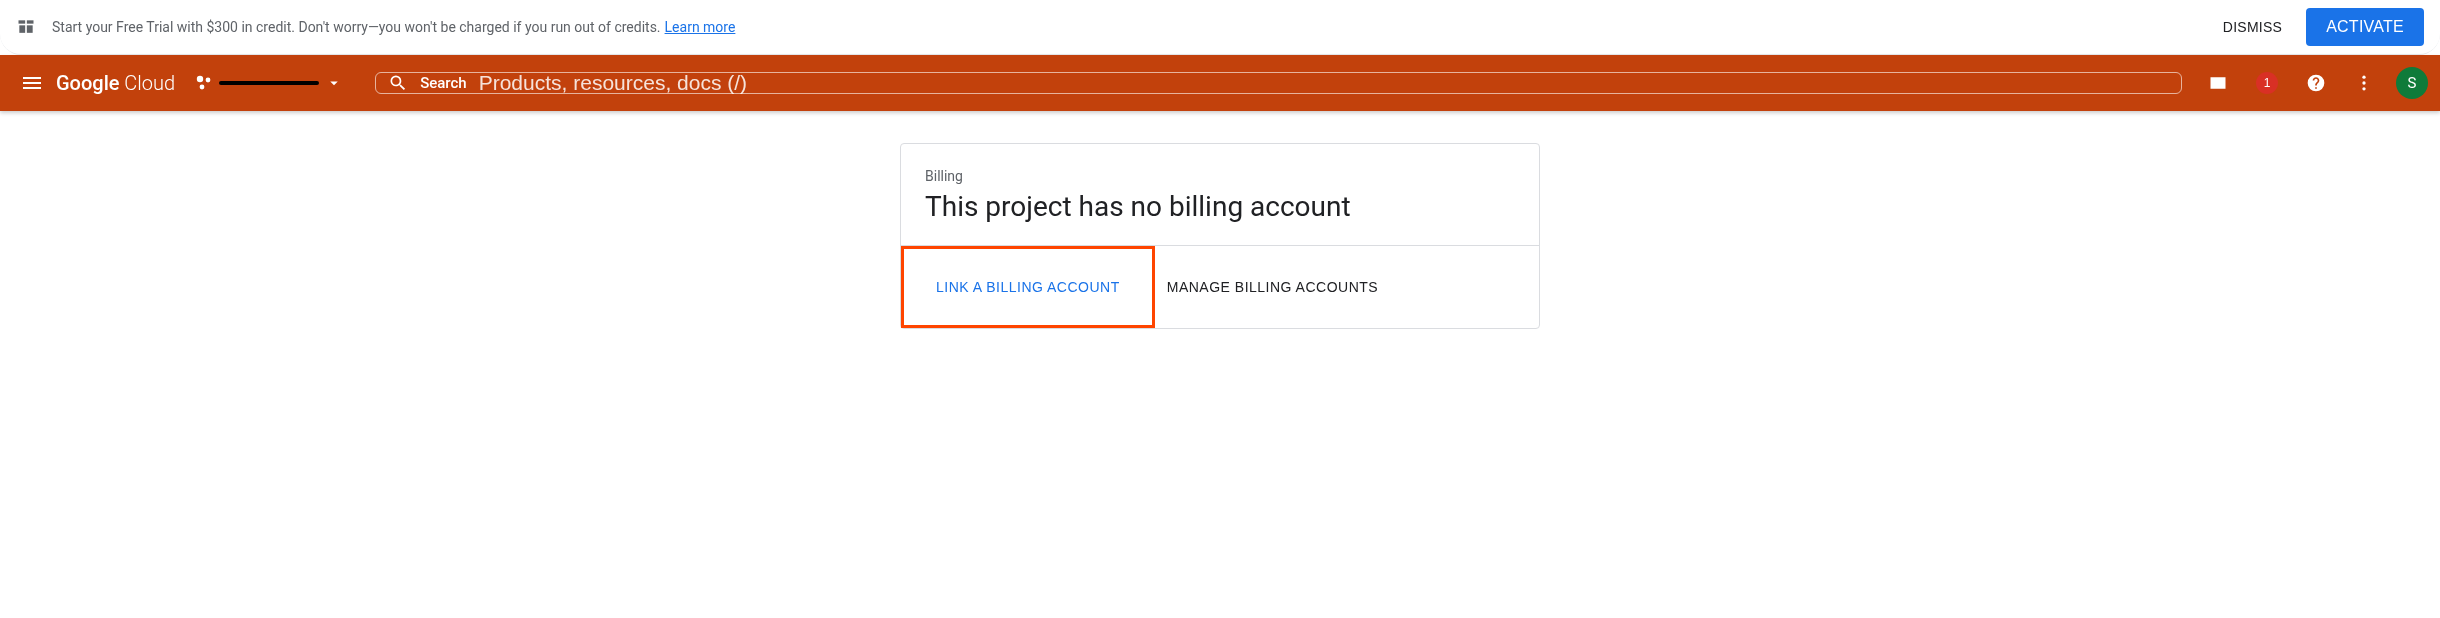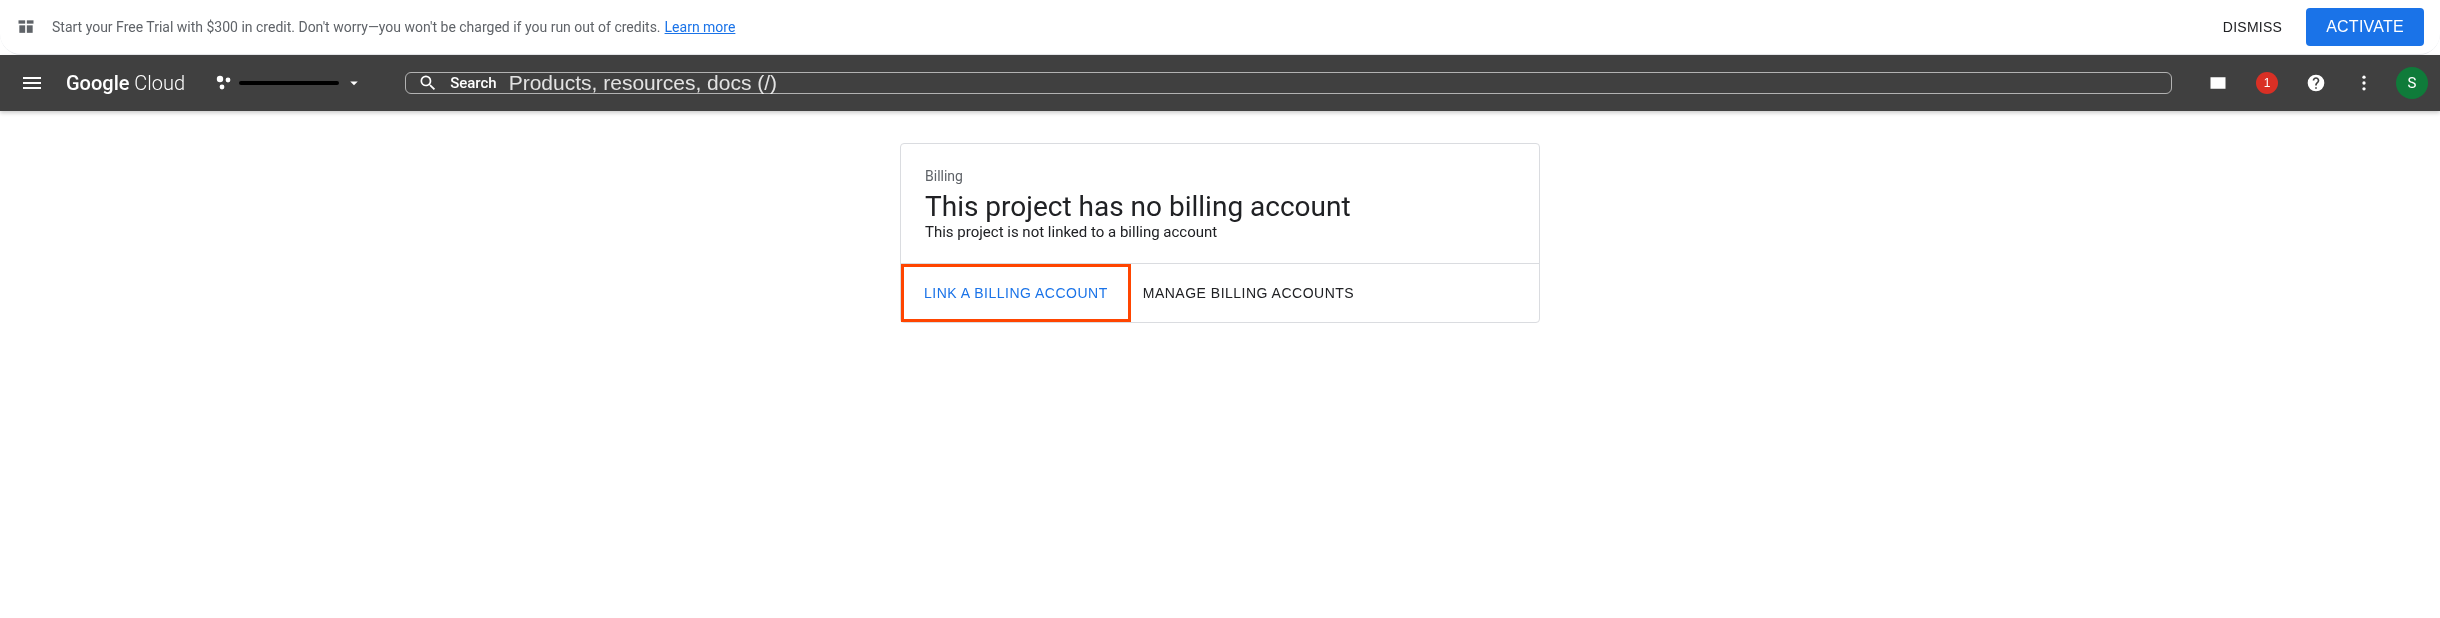--- a/index.html
+++ b/index.html
@@ -28,22 +28,22 @@
       cursor: pointer; text-transform: uppercase;
     }
     .activate-btn {
       background: #1a73e8; color: #fff; border: none; font-size: 16px;
       font-weight: 500; letter-spacing: 0.25px; padding: 10px 20px;
       border-radius: 4px; cursor: pointer; text-transform: uppercase;
       margin-left: 8px;
     }
     
     .top-bar {
-      display: flex; align-items: center; background: #404040; color: #fff;
-      height: 56px; padding: 0 12px; gap: 14px;
+      display: flex; align-items: center; background: #c2410c; color: #fff;
+      height: 56px; padding: 0 12px; gap: 4px;
       box-shadow: 0 2px 4px rgba(0,0,0,0.2);
     }
     .menu-btn {
       background: none; border: none; cursor: pointer; padding: 8px;
       display: flex; align-items: center; justify-content: center;
     }
     .menu-btn svg { width: 24px; height: 24px; fill: #fff; }
     .logo {
       font-size: 20px; letter-spacing: 0px; cursor: pointer; white-space: nowrap;
     }
@@ -102,21 +102,21 @@
       border-top: 1px solid #dadce0; display: flex;
     }
     .action-btn {
       background: none; border: none; font-size: 14px; font-weight: 500;
       letter-spacing: 0.5px; text-transform: uppercase; padding: 18px 20px;
       cursor: pointer;
     }
     .action-primary { color: #1a73e8; }
     .action-secondary { color: #202124; padding-left: 12px; }
     .highlight-box {
-      border: 3px solid #ff4500; padding: 0;
+      border: 3px solid #ff4500; padding: 12px;
     }
   </style>
 </head>
 <body>
 
 <div class="trial-banner">
   <svg class="gift-icon" viewBox="0 0 24 24" fill="currentColor">
     <rect x="3" y="4" width="8" height="4"></rect>
     <rect x="13" y="4" width="8" height="4"></rect>
     <rect x="4" y="10" width="7" height="9"></rect>
@@ -179,21 +179,20 @@
     </button>
     <div class="avatar">S</div>
   </div>
 </div>
 
 <div class="main">
   <div class="card">
     <div class="card-body">
       <div class="crumb">Billing</div>
       <h1 class="card-title">This project has no billing account</h1>
-      <div class="card-sub">This project is not linked to a billing account</div>
     </div>
     <div class="card-actions">
       <span class="highlight-box">
         <button class="action-btn action-primary">Link a billing account</button>
       </span>
       <button class="action-btn action-secondary">Manage billing accounts</button>
     </div>
   </div>
 </div>
 

